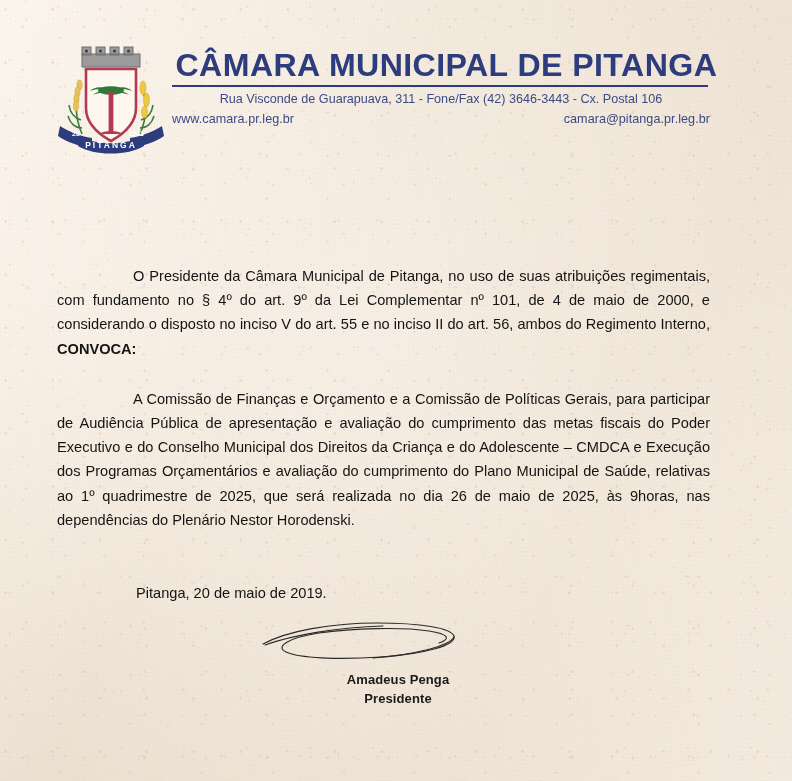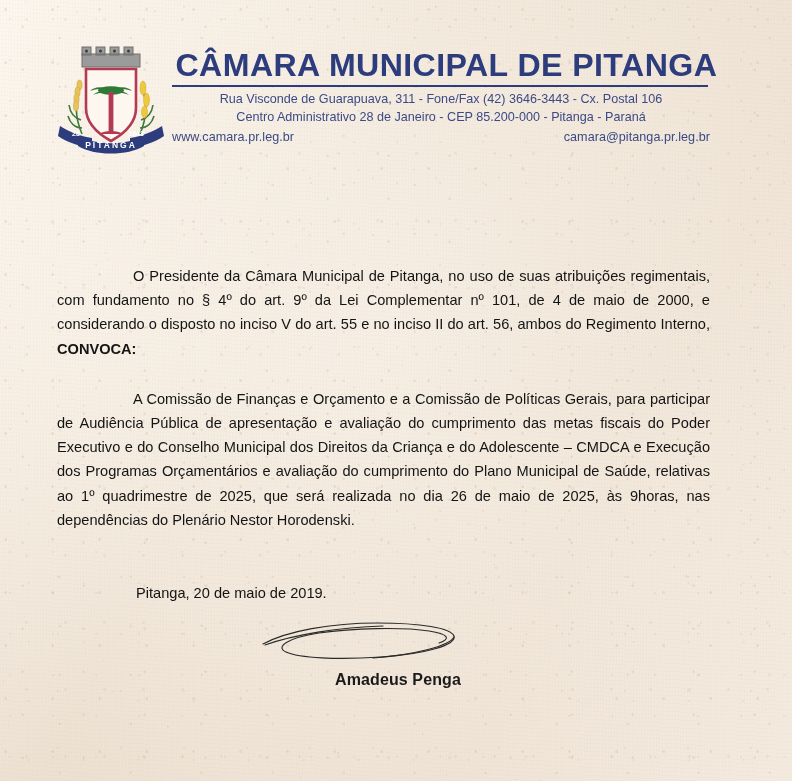--- a/index.html
+++ b/index.html
@@ -164,21 +164,21 @@
     left: 253px;
     top: 618px;
     width: 290px;
     text-align: center;
   }
   #sig-svg {
     display: block;
     margin: 0 auto;
   }
   .sig-name, .sig-role {
-    font-size: 16px;
+    font-size: 13px;
     font-weight: bold;
     color: #1a1a1a;
     line-height: 19px;
     letter-spacing: .1px;
   }
 </style>
 </head>
 <body>
 
 <div id="paper"></div>
@@ -509,21 +509,20 @@
         <text x="20" y="94" font-family="Liberation Sans, sans-serif" font-size="7" fill="#ffffff" font-weight="bold">28</text>
         <text x="84" y="94" font-family="Liberation Sans, sans-serif" font-size="7" fill="#ffffff" font-weight="bold" text-anchor="middle">1943</text>
         <text x="59" y="106" font-family="Liberation Sans, sans-serif" font-size="8.5" fill="#ffffff" font-weight="bold" text-anchor="middle" letter-spacing="2">PITANGA</text>
       </svg>
     </div>
 
     <div id="title-block">
       <div id="org-title">CÂMARA MUNICIPAL DE PITANGA</div>
       <div id="rule"></div>
       <div id="addr1">Rua Visconde de Guarapuava, 311   -   Fone/Fax (42) 3646-3443  -  Cx. Postal 106</div>
-      <div id="addr2">Centro Administrativo 28 de Janeiro    -     CEP 85.200-000   -   Pitanga   -   Paraná</div>
       <div class="addr-row" id="contact-row">
         <span>www.camara.pr.leg.br</span>
         <span>camara@pitanga.pr.leg.br</span>
       </div>
     </div>
   </div>
 
 
   <div id="body">
     <p class="indent"><span>O Presidente da Câmara Municipal de Pitanga, no uso de suas atribuições regimentais, com fundamento no § 4º do art. 9º da Lei Complementar nº 101, de 4 de maio de 2000, e considerando o disposto no inciso V do art. 55 e no inciso II do art. 56, ambos do Regimento Interno, </span><span class="b">CONVOCA:</span></p>
@@ -535,15 +534,16 @@
 
   <div id="sig-wrap">
     <svg id="sig-svg" width="290" height="52" viewBox="0 0 290 52" xmlns="http://www.w3.org/2000/svg">
       <g fill="none" stroke="#2a2a2a" stroke-width="1.15" stroke-linecap="round">
         <path d="M10 26 C34 13 78 5 124 5 C168 5 198 10 201 18 C204 27 172 36 128 39 C84 42 46 40 33 34 C22 29 34 20 66 15 C100 10 150 9 176 13 C196 16 198 21 186 25"></path>
         <path d="M12 27 C40 17 86 9 130 8"></path>
         <path d="M201 19 C197 28 160 37 120 40"></path>
       </g>
     </svg>
     <div class="sig-name">Amadeus Penga</div>
+    <div class="sig-role">Presidente</div>
   </div>
 
 </div>
 
 </body></html>

